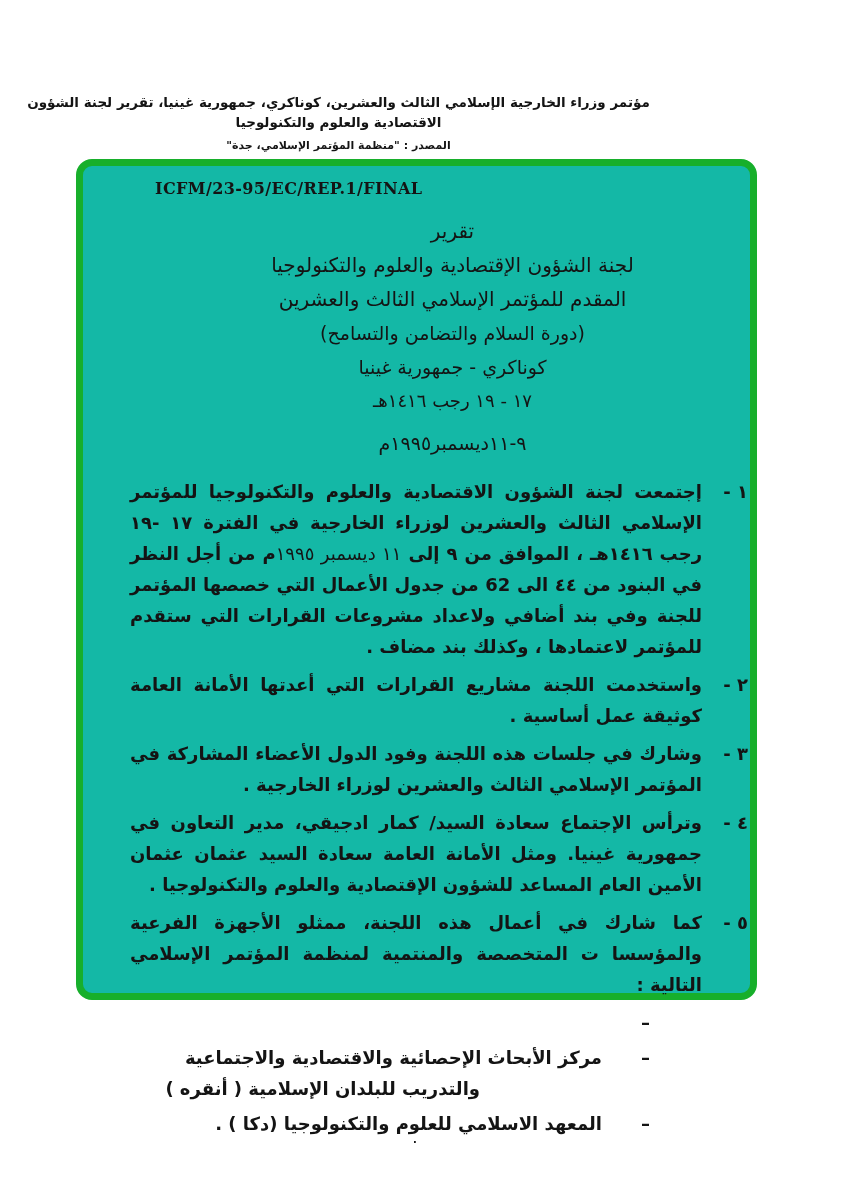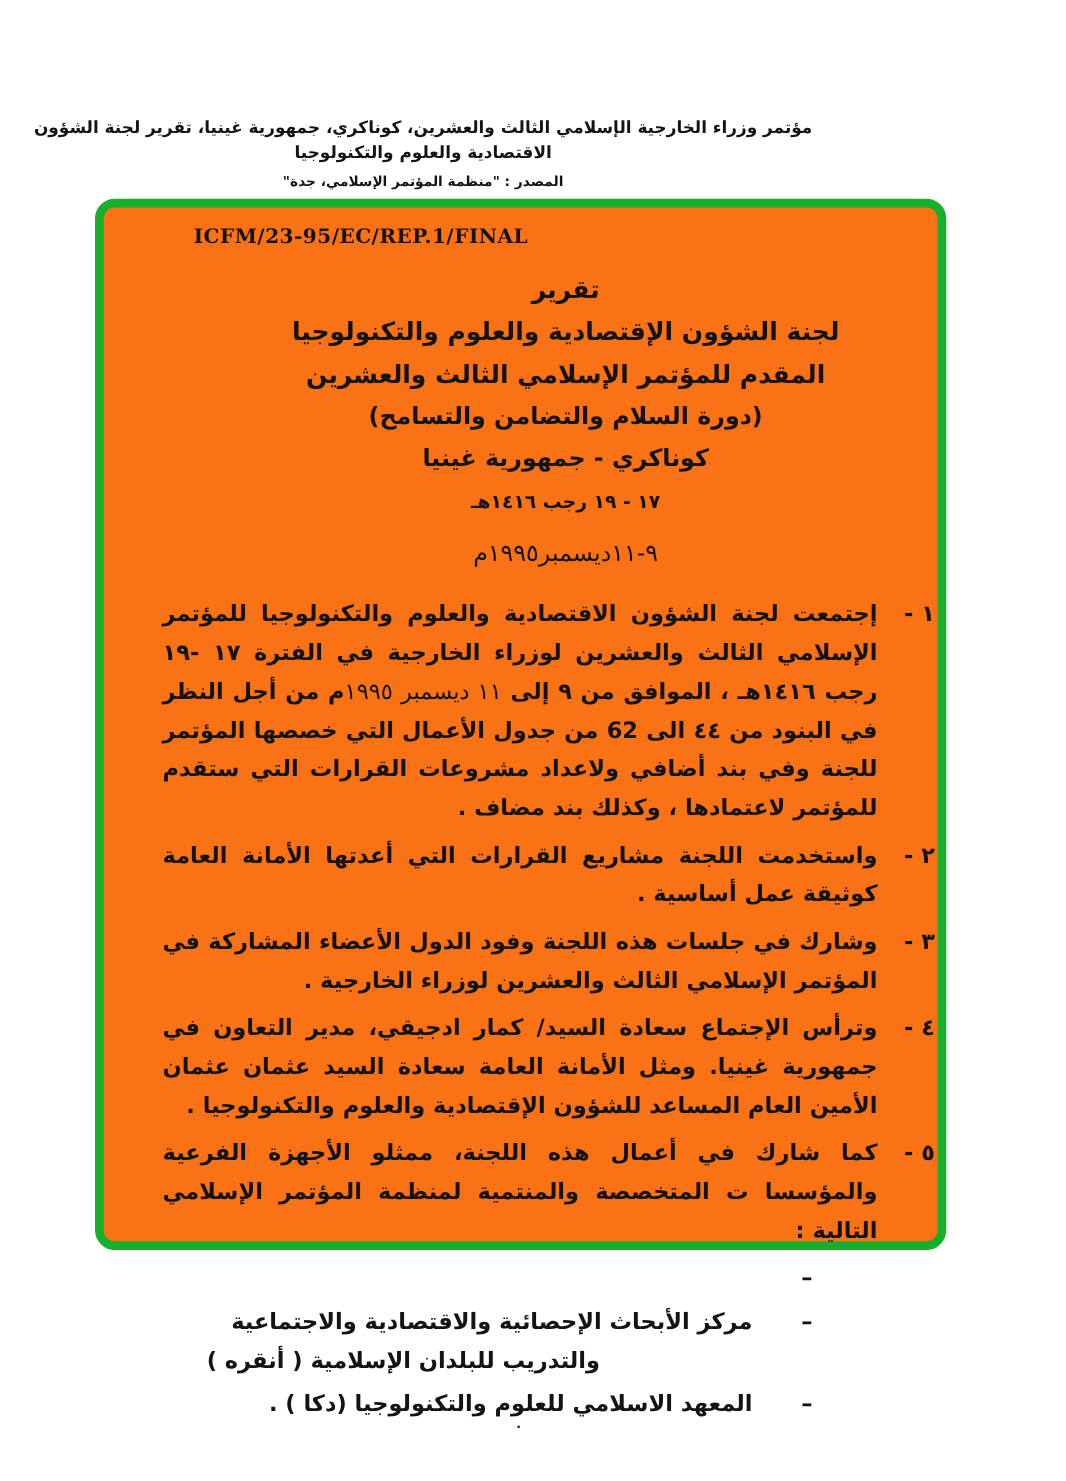--- a/index.html
+++ b/index.html
@@ -41,21 +41,21 @@
   
   .doc-frame {
     position: absolute;
     left: 76px;
     top: 159px;
     width: 681px;
     height: 841px;
     box-sizing: border-box;
     border: 7px solid #17af2b;
     border-radius: 16px;
-    background: #f97316;
+    background: #14b8a6;
   }
 
   
   .doc-ref {
     direction: ltr;
     text-align: left;
     margin: 13px 0 0 72px;
     font-family: "DejaVu Serif", serif;
     font-weight: 700;
     font-size: 16px;
@@ -65,27 +65,27 @@
   
   .title-block {
     direction: rtl;
     text-align: center;
     margin-top: 16px;
     padding-left: 0;
     
     transform: translateX(36px);
   }
   .title-line {
-    font-weight: 700;
+    font-weight: 400;
     font-size: 20px;
     line-height: 34px;
     white-space: nowrap;
   }
   .title-line.small-caps { font-size: 19px; }
-  .title-line.date-h { font-size: 15px; }
+  .title-line.date-h { font-size: 18px; }
   .title-line.date-g {
     font-size: 19px;
     margin-top: 8px;
     font-weight: 400;
     letter-spacing: 0.5px;
   }
 
   
   .body-block {
     direction: rtl;

